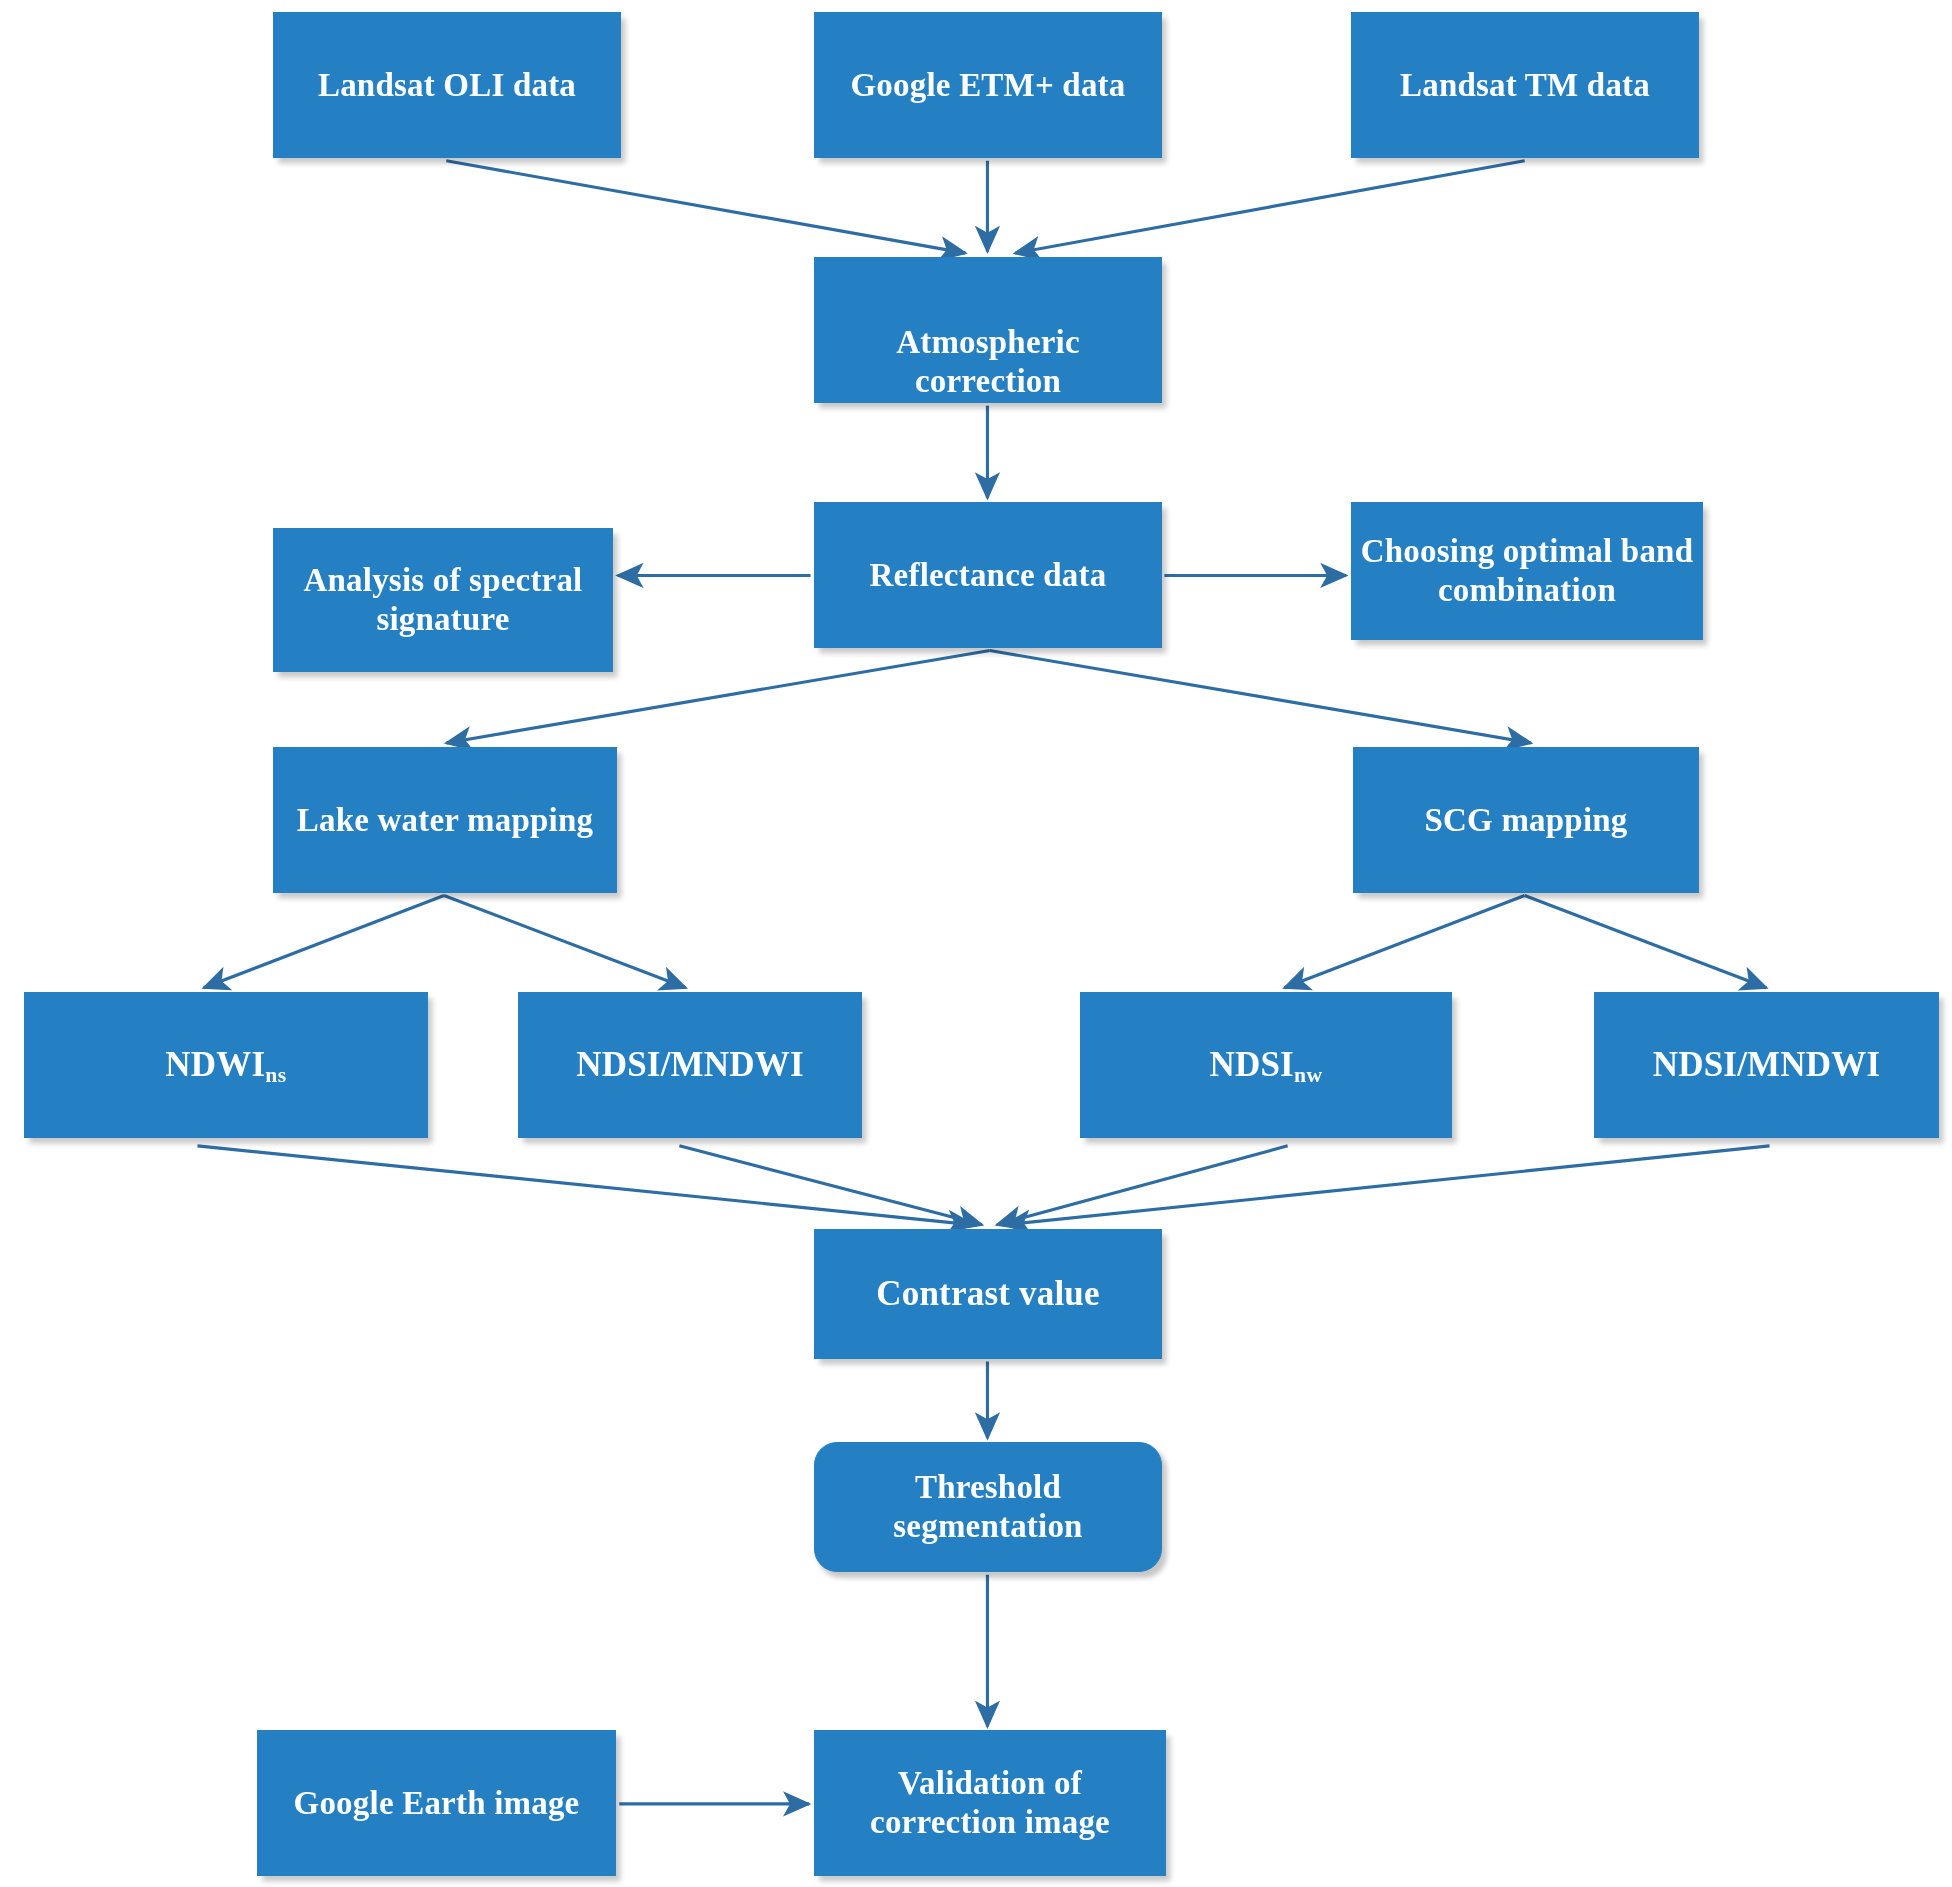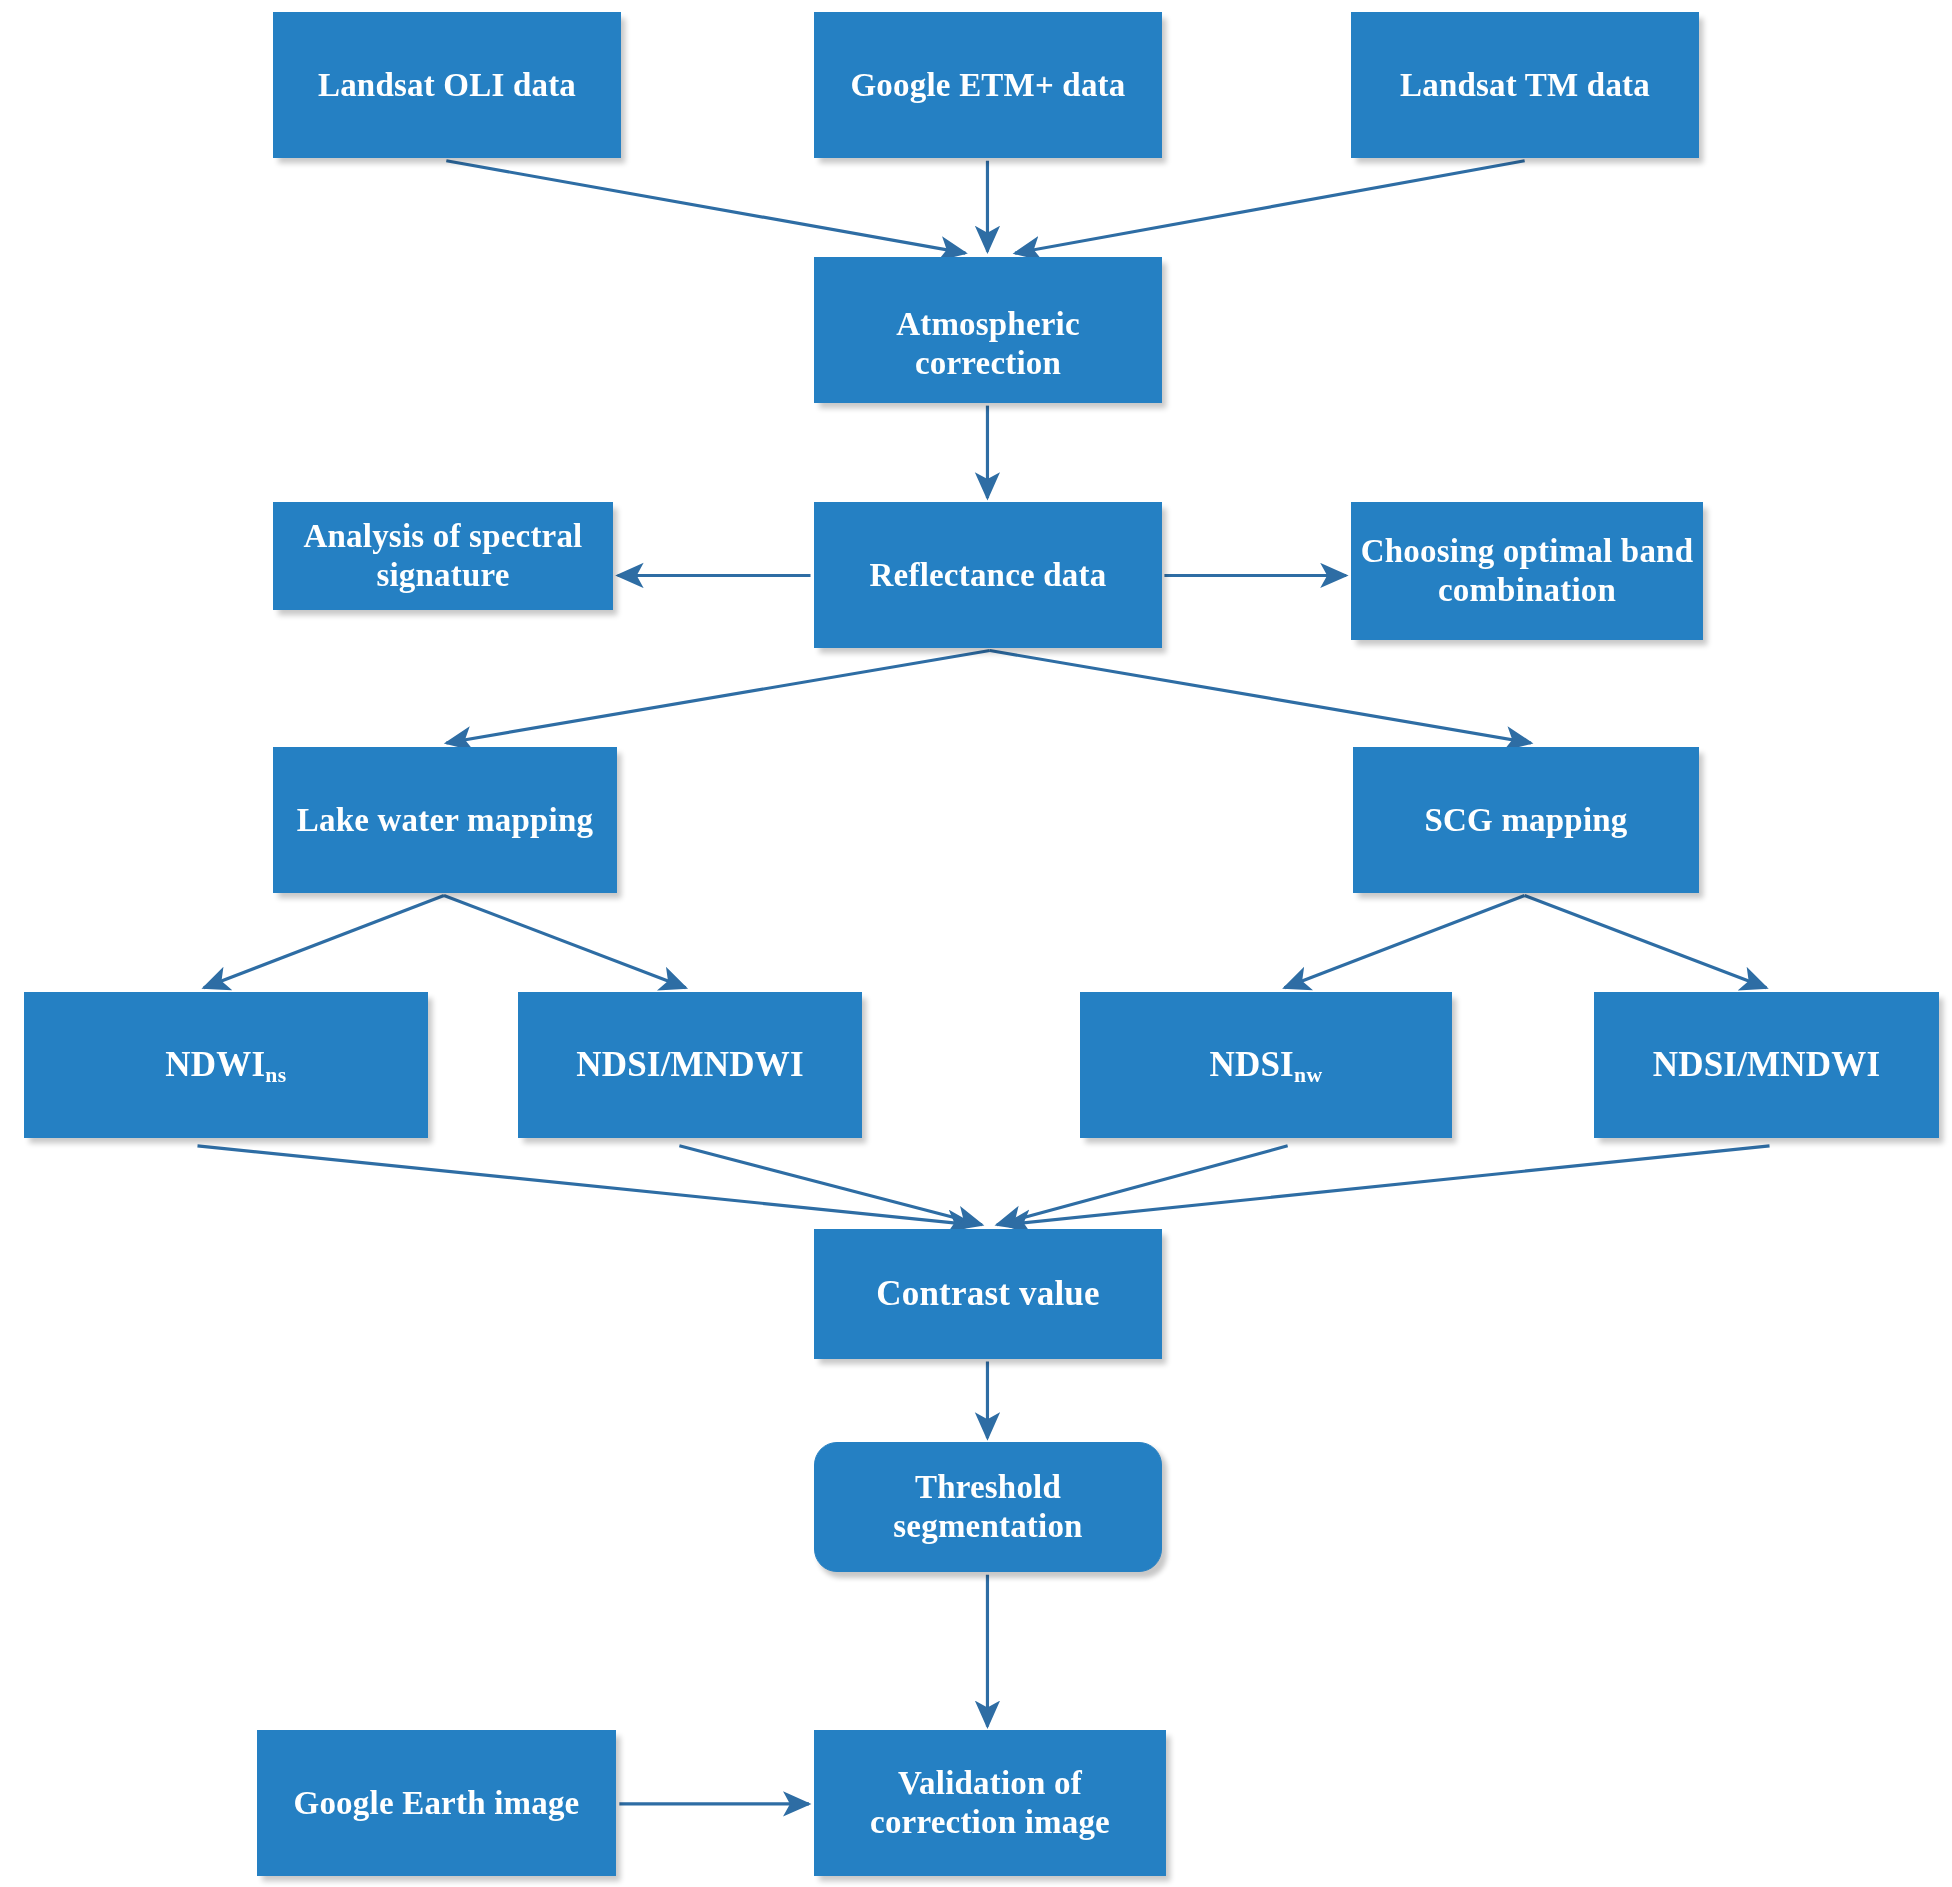--- a/index.html
+++ b/index.html
@@ -32,21 +32,21 @@
     box-sizing: border-box;
     background: #2580c3;
     color: #ffffff;
     display: flex;
     align-items: center;
     justify-content: center;
     text-align: center;
     font-weight: bold;
     line-height: 1.18;
     letter-spacing: 0.2px;
-    padding: 19px 8px;
+    padding: 1px 8px;
     z-index: 2;
     box-shadow: 4.7px 5.5px 5.5px rgba(0,0,0,0.22);
     border: 0.8px solid #2580c3;
   }
   .node .label {
     display: block;
     width: 100%;
   }
   .node sub {
     font-size: 0.62em;
@@ -111,21 +111,21 @@
   </div>
 
   <div class="node f42" style="left:1351px; top:12px; width:348px; height:146px;">
     <span class="label">Landsat TM data</span>
   </div>
 
   <div class="node f42" style="left:814px; top:257px; width:348px; height:146px;align-items:flex-end;">
     <span class="label">Atmospheric correction</span>
   </div>
 
-  <div class="node f42" style="left:273px; top:502px; width:340px; height:108px;">
+  <div class="node f42" style="left:273px; top:528px; width:340px; height:144px;">
     <span class="label">Analysis of spectral signature</span>
   </div>
 
   <div class="node f42" style="left:814px; top:502px; width:348px; height:146px;">
     <span class="label">Reflectance data</span>
   </div>
 
   <div class="node f42" style="left:1351px; top:502px; width:352px; height:138px;">
     <span class="label">Choosing optimal band combination</span>
   </div>

